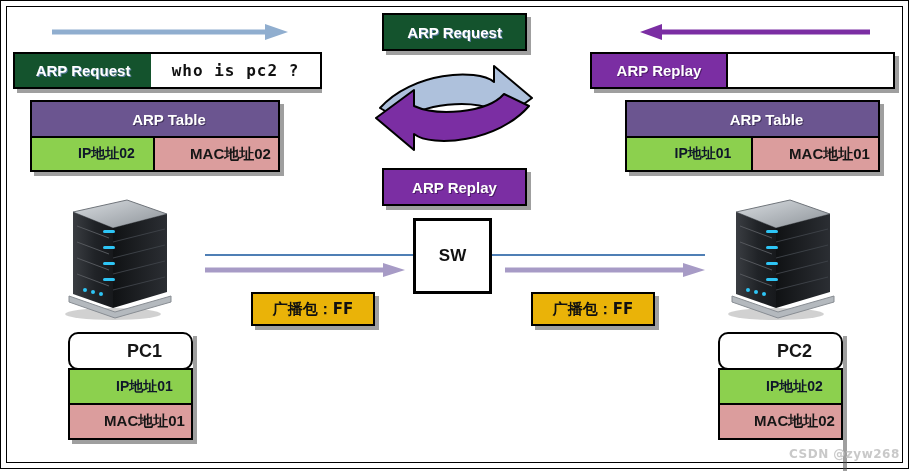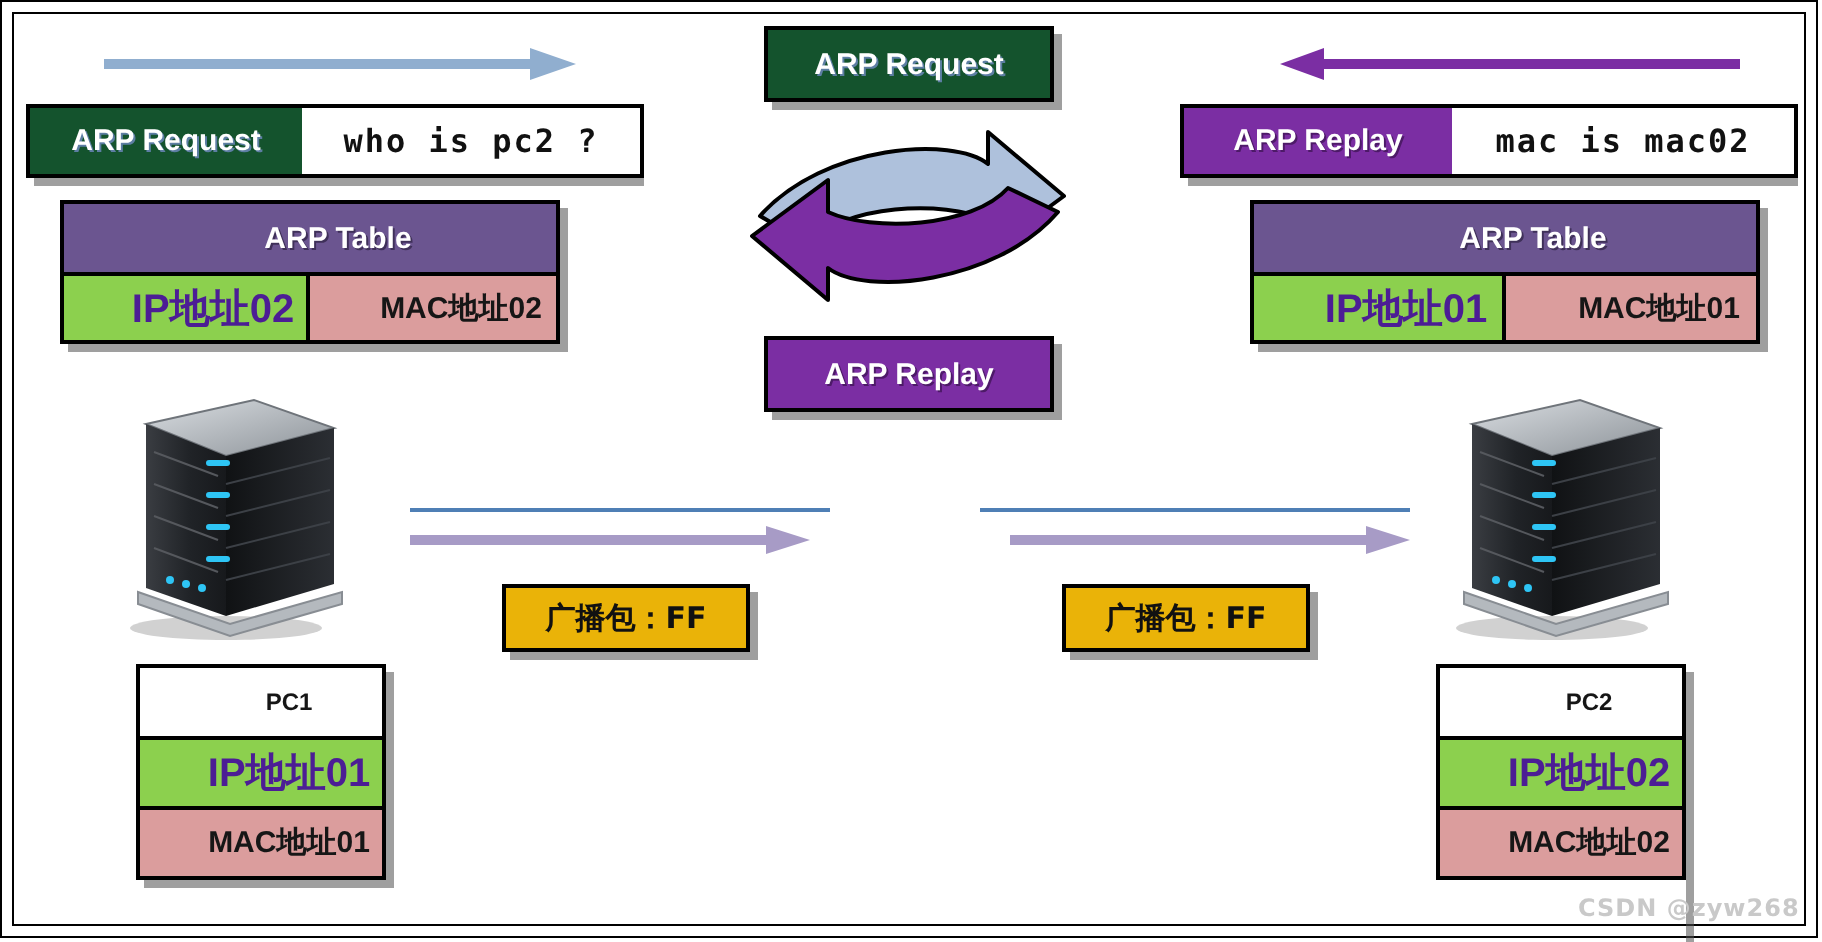--- a/index.html
+++ b/index.html
@@ -79,35 +79,36 @@
   }
   .hdr-purple {
     background: #6B5590;
     color: #ffffff;
     font-weight: bold;
     font-size: 15px;
     text-shadow: 1px 1px 0 #3f3059;
   }
   .cell-green {
     background: #8CD04E;
-    color: #4c1d95;
-    font-weight: bold;
-    font-size: 20px;
+    color: #0f172a;
+    font-weight: bold;
+    font-size: 14px;
   }
   .cell-pink {
     background: #DB9D9D;
     color: #161616;
     font-weight: bold;
     font-size: 15px;
   }
   .cell-white {
     background: #ffffff;
     color: #161616;
     font-weight: bold;
-    font-size: 12px;
+    font-size: 18px;
+    border-radius: 10px;
   }
   .lbl-lilac {
     background: #eab308;
     color: #111111;
     font-weight: bold;
     font-size: 15px;
     font-family: "DejaVu Sans", sans-serif;
   }
   .sw-box {
     background: #ffffff;
@@ -165,21 +166,20 @@
   </div>
 
   <div class="tbl" style="left:30px; top:100px; width:250px; height:72px;">
     <div class="box-flat hdr-purple" style="left:0; top:0; width:250px; height:38px;">ARP Table</div>
     <div class="box-flat cell-green" style="left:0; top:36px; width:125px; height:36px;">IP地址02</div>
     <div class="box-flat cell-pink" style="left:123px; top:36px; width:127px; height:36px;">MAC地址02</div>
   </div>
 
   <div class="box" style="left:590px; top:52px; width:305px; height:37px; padding:0;">
     <div class="box-flat lbl-purple" style="left:-2px; top:-2px; width:138px; height:37px;">ARP Replay</div>
-    <div class="box-flat lbl-white" style="left:134px; top:-2px; width:173px; height:37px; border-left-width:0;">mac is mac02</div>
   </div>
 
   <div class="tbl" style="left:625px; top:100px; width:255px; height:72px;">
     <div class="box-flat hdr-purple" style="left:0; top:0; width:255px; height:38px;">ARP Table</div>
     <div class="box-flat cell-green" style="left:0; top:36px; width:128px; height:36px;">IP地址01</div>
     <div class="box-flat cell-pink" style="left:126px; top:36px; width:129px; height:36px;">MAC地址01</div>
   </div>
 
   <div class="box lbl-blue" style="left:382px; top:13px; width:145px; height:38px;">ARP Request</div>
 
@@ -305,20 +305,21 @@
   <svg class="deco" style="left:205px; top:262px;" width="200" height="16">
     <line x1="0" y1="8" x2="182" y2="8" stroke="#A79BC6" stroke-width="5"></line>
     <polygon points="178,1 200,8 178,15" fill="#A79BC6"></polygon>
   </svg>
 
   <svg class="deco" style="left:505px; top:262px;" width="200" height="16">
     <line x1="0" y1="8" x2="182" y2="8" stroke="#A79BC6" stroke-width="5"></line>
     <polygon points="178,1 200,8 178,15" fill="#A79BC6"></polygon>
   </svg>
 
+  <div class="box-flat sw-box" style="left:413px; top:218px; width:79px; height:76px;">SW</div>
 
   <div class="box lbl-lilac" style="left:251px; top:292px; width:124px; height:34px;">广播包：FF</div>
 
   <div class="box lbl-lilac" style="left:531px; top:292px; width:124px; height:34px;">广播包：FF</div>
 
   <div class="watermark" style="left:789px; top:447px;">CSDN @zyw268</div>
 
 </div>
 
 </body></html>

